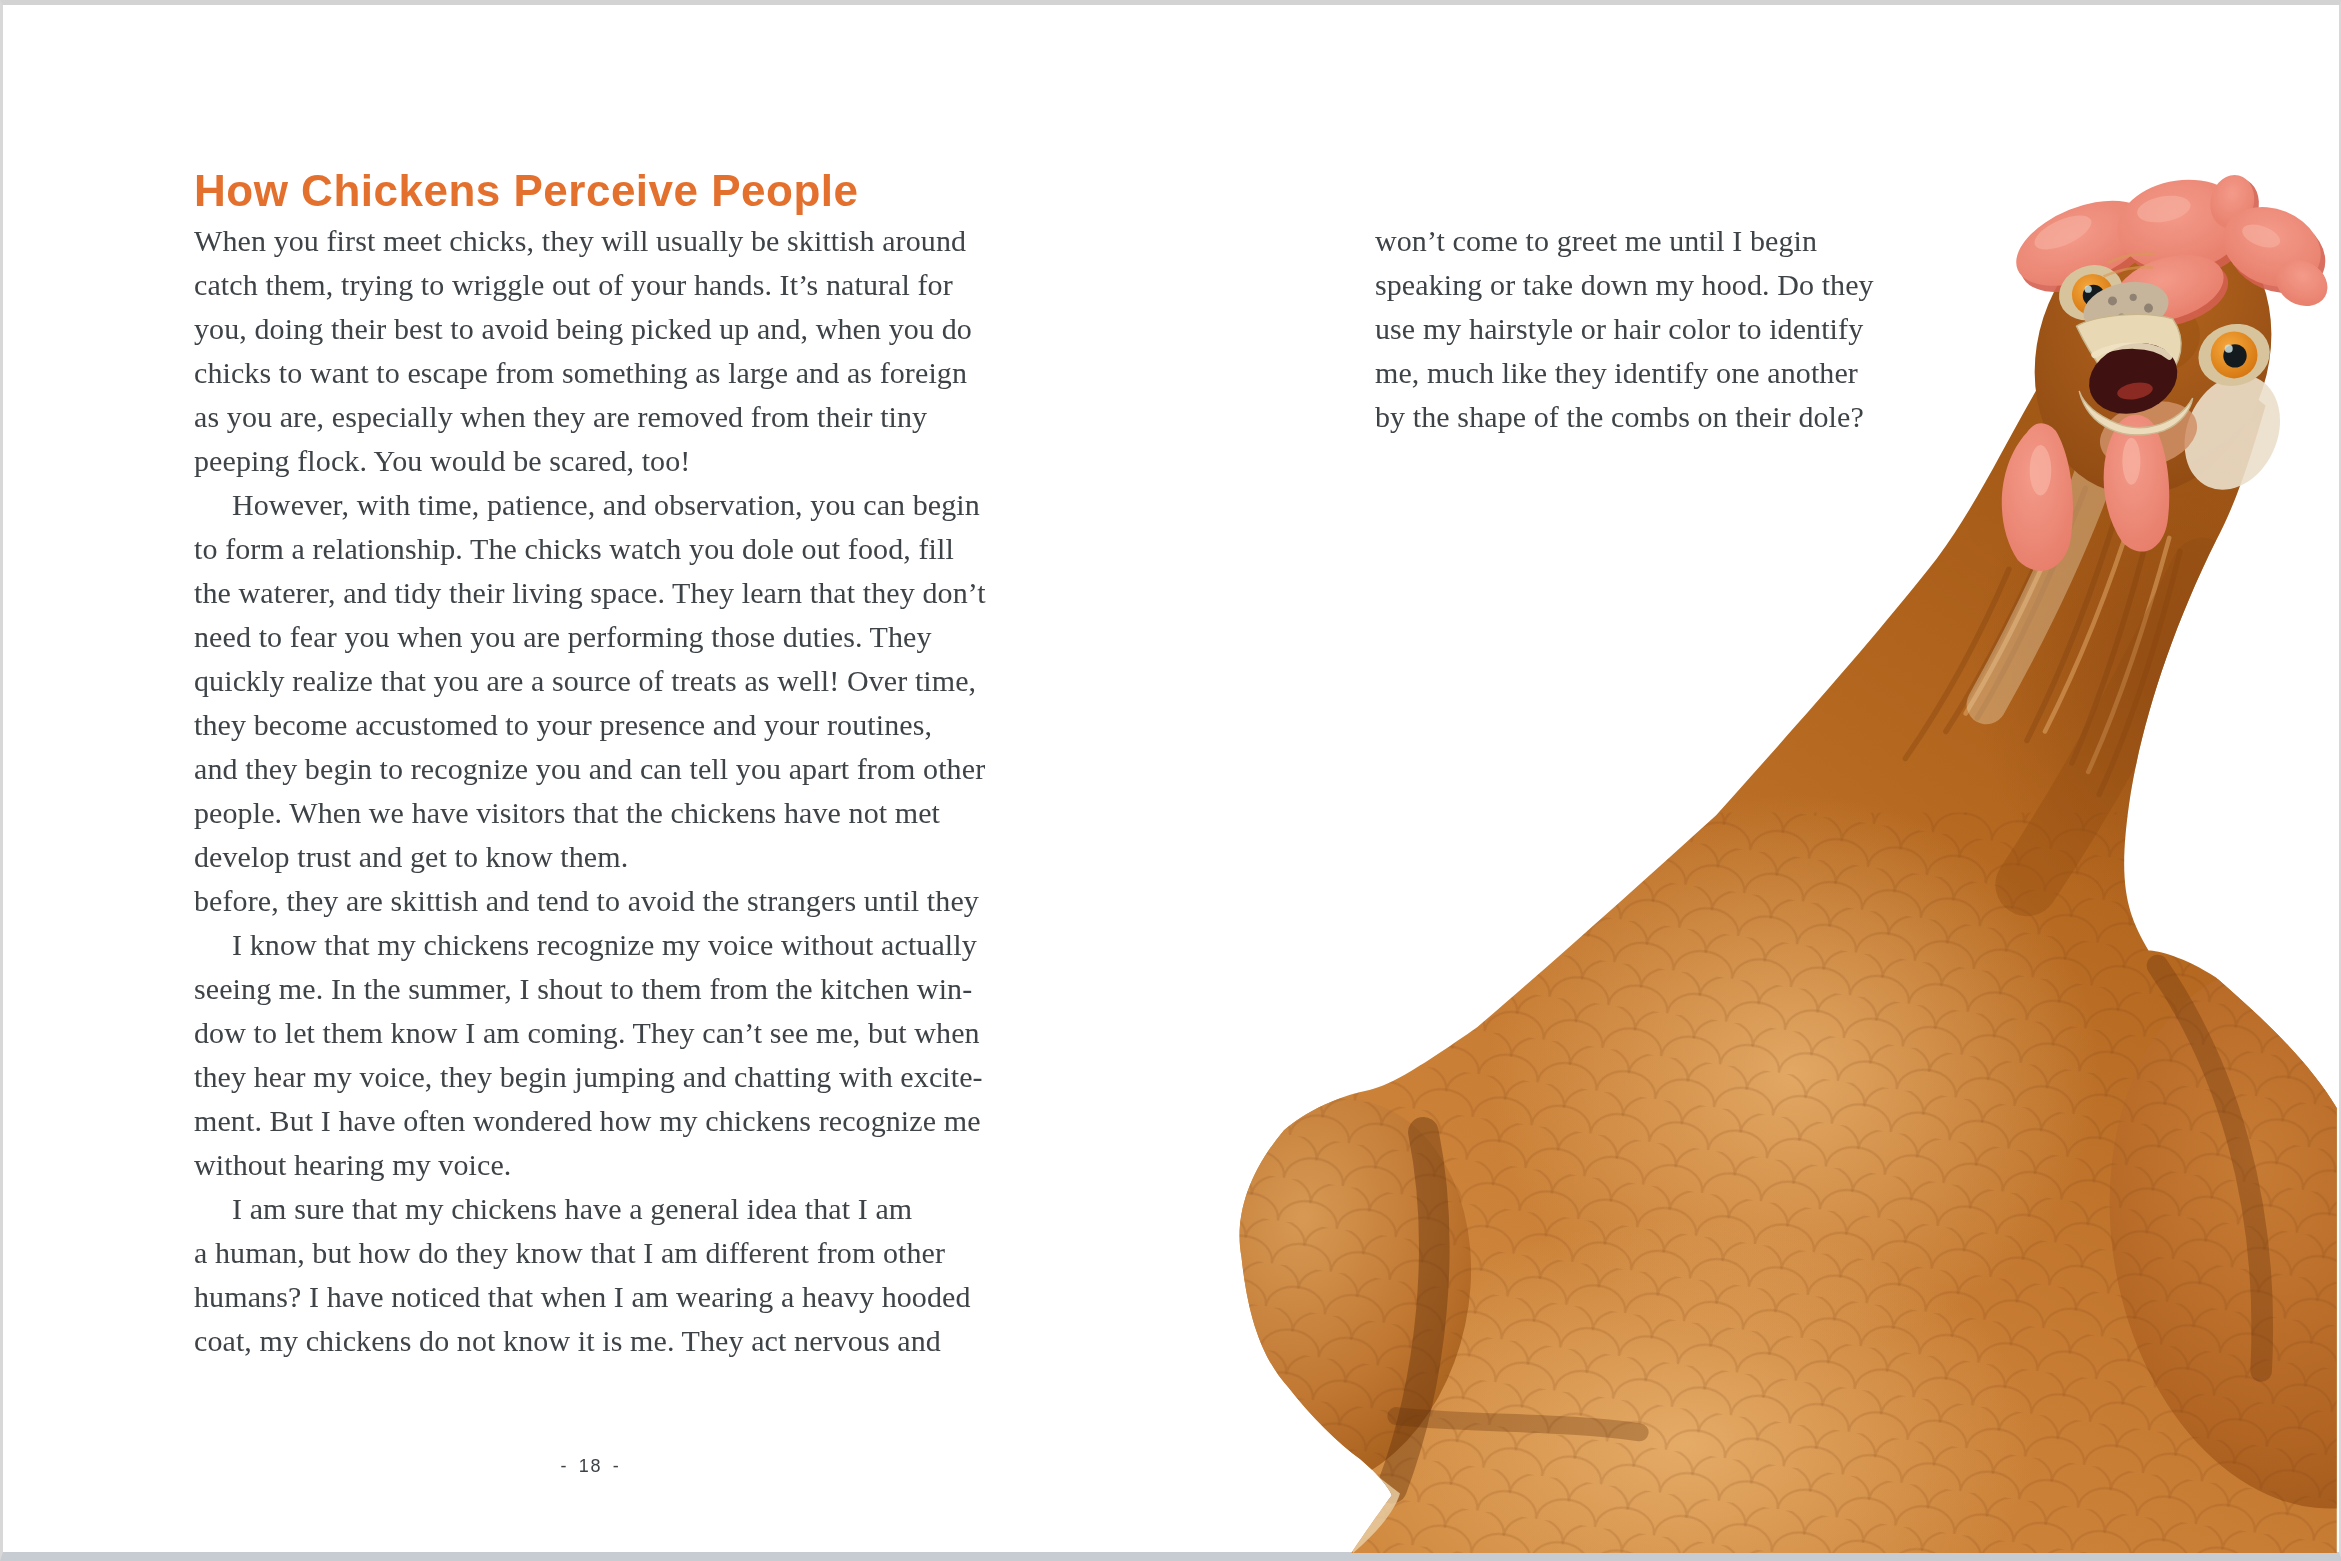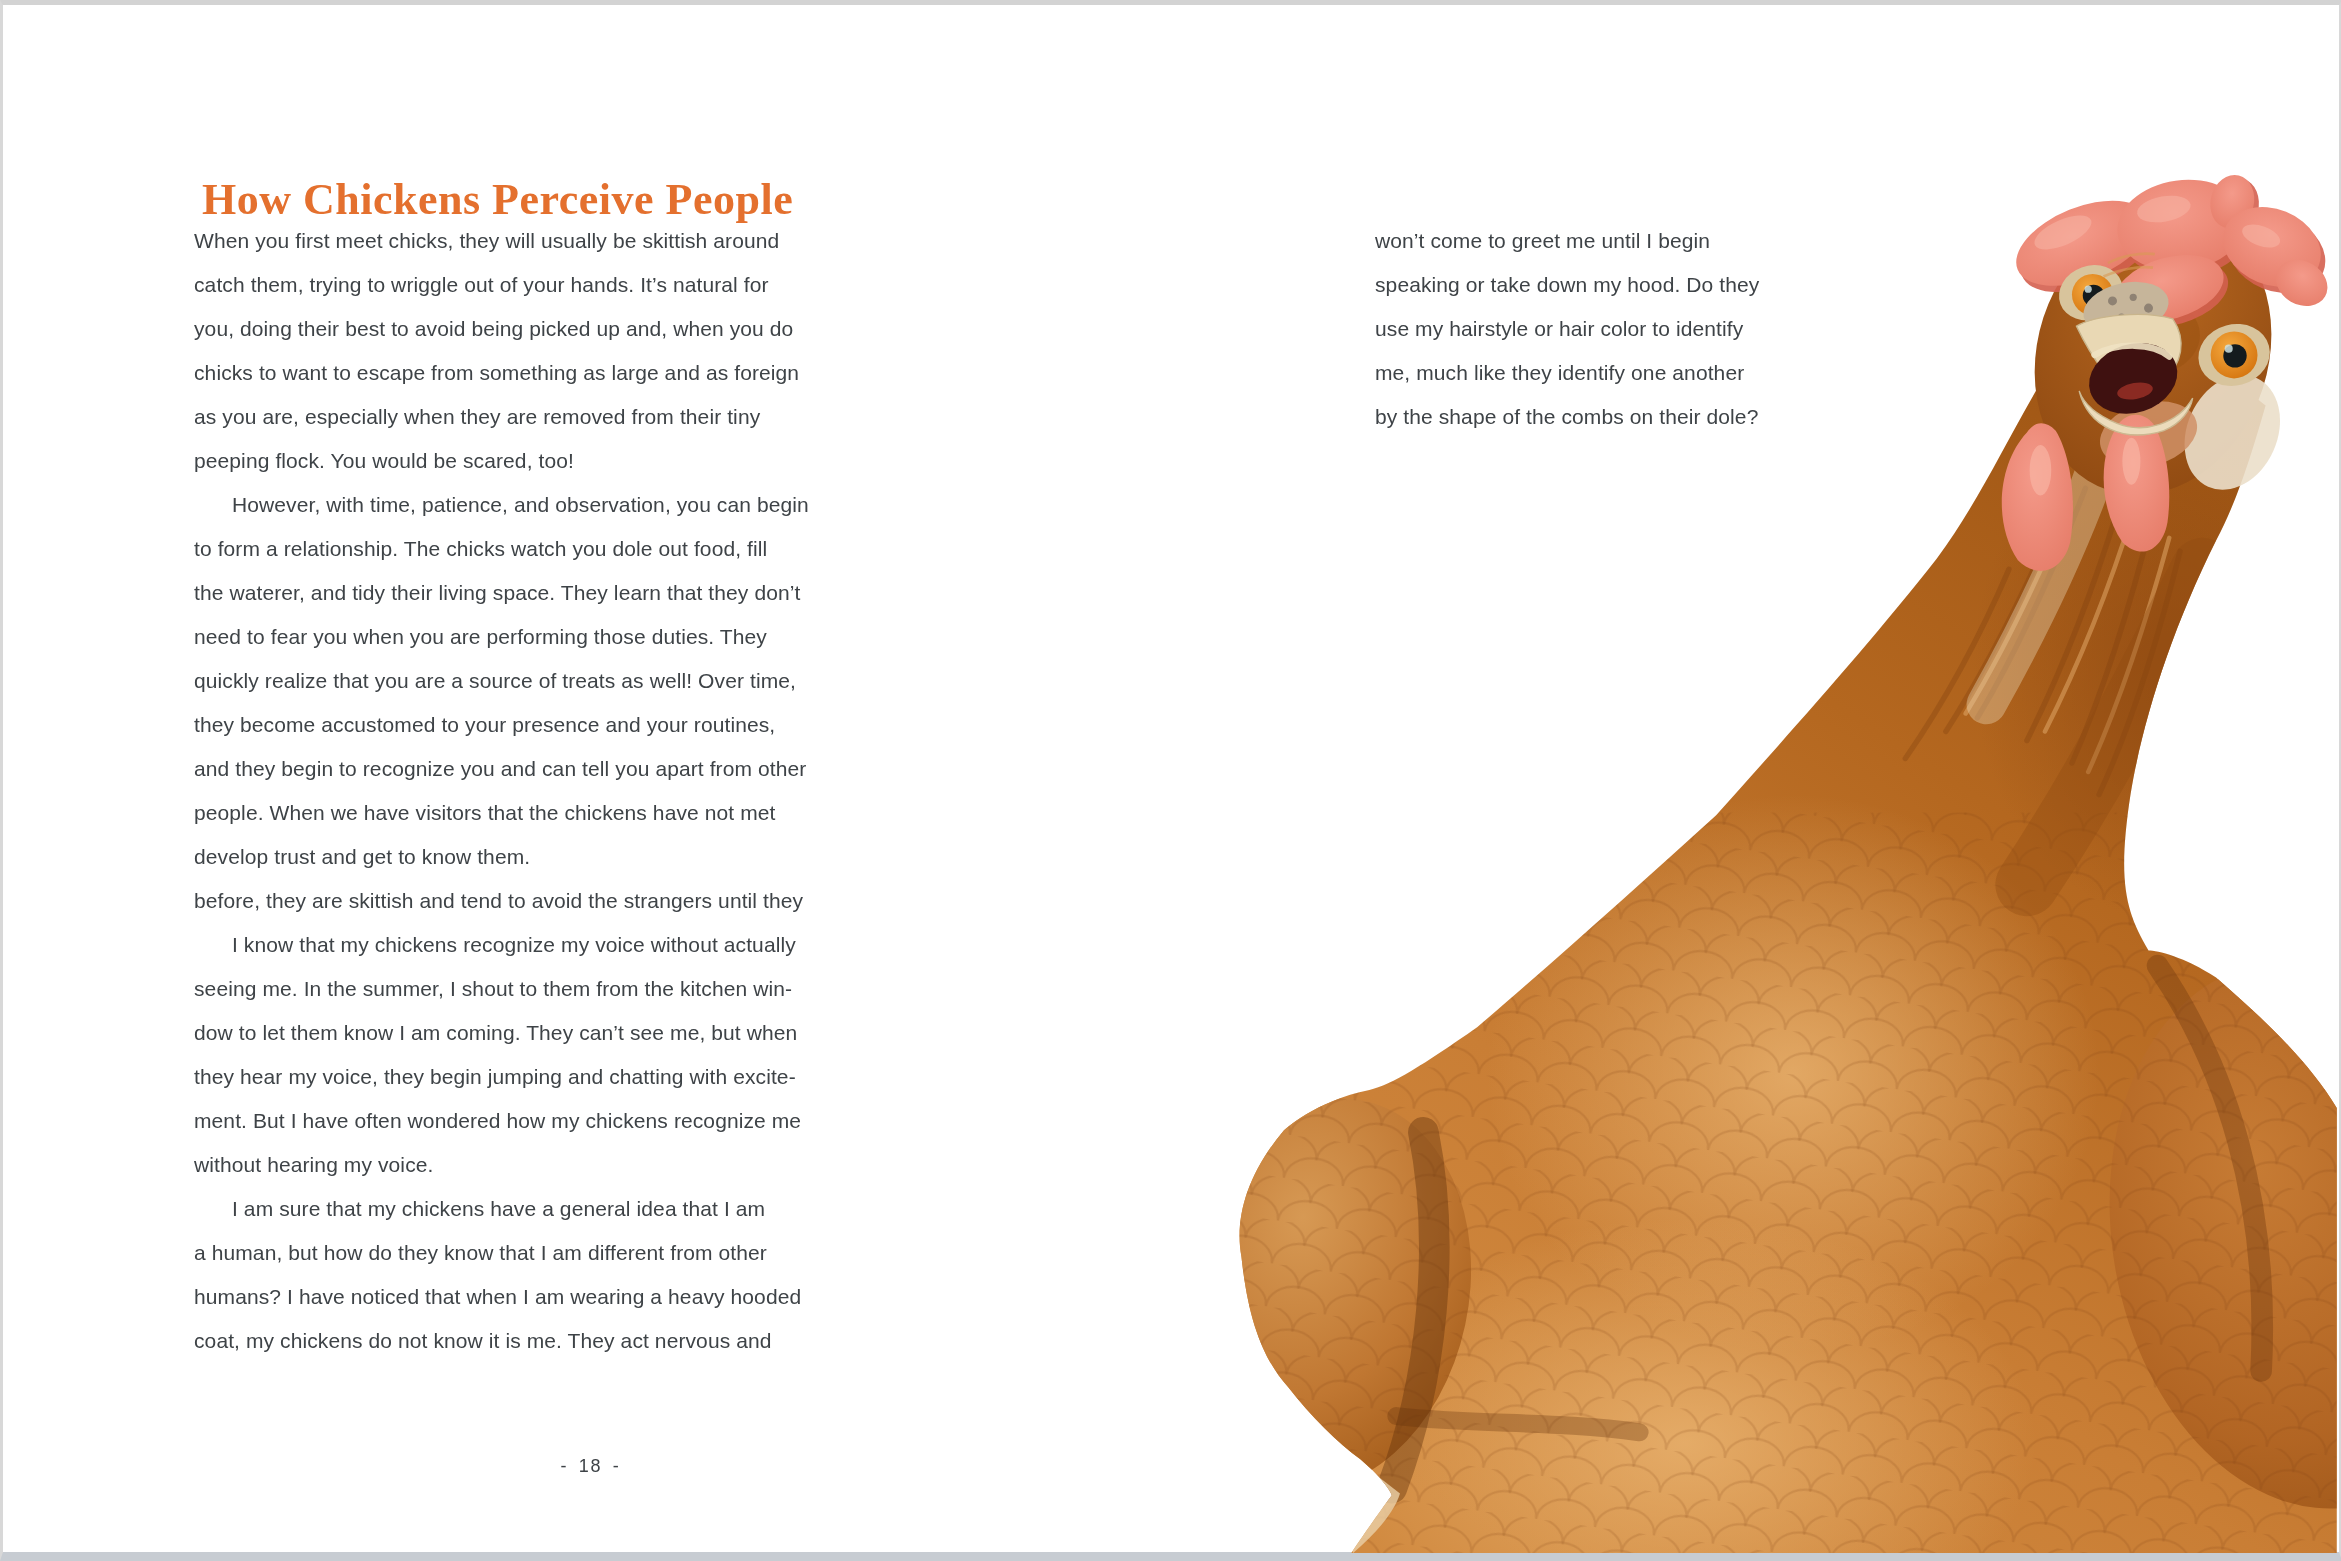--- a/index.html
+++ b/index.html
@@ -14,34 +14,34 @@
     position: absolute; inset: 0;
     border-top: 5.4px solid #d3d3d3;
     border-left: 3.6px solid #d8d8d8;
     border-right: 3.6px solid #d8d8d8;
     border-bottom: 9px solid #c7ccd2;
     background: #ffffff;
     box-sizing: border-box;
   }
   .heading {
     position: absolute; left: 194px; top: 166px;
-    margin: 8px;
-    font-family: Liberation Serif, serif;
+    margin: 0;
+    font-family: Liberation Sans, sans-serif;
     font-weight: bold;
     font-size: 44px;
     letter-spacing: 0.5px;
     color: var(--heading, #e4702e);
     white-space: nowrap;
   }
   .col { position: absolute; }
   .col-left  { left: 194px;  top: 219px; width: 793px; }
   .col-right { left: 1375px; top: 219px; width: 513px; }
   .line {
-    font-family: Liberation Sans, sans-serif;
-    font-size: 21px;
+    font-family: Liberation Serif, serif;
+    font-size: 30px;
     line-height: 44px;
     letter-spacing: 0.1px;
     color: var(--body-text, #3e4347);
     white-space: pre;
   }
   .line.indent { padding-left: 38px; }
   .page-number {
     position: absolute; left: 194px; top: 1456px; width: 793px;
     text-align: center;
     font-family: "Liberation Sans", sans-serif;

